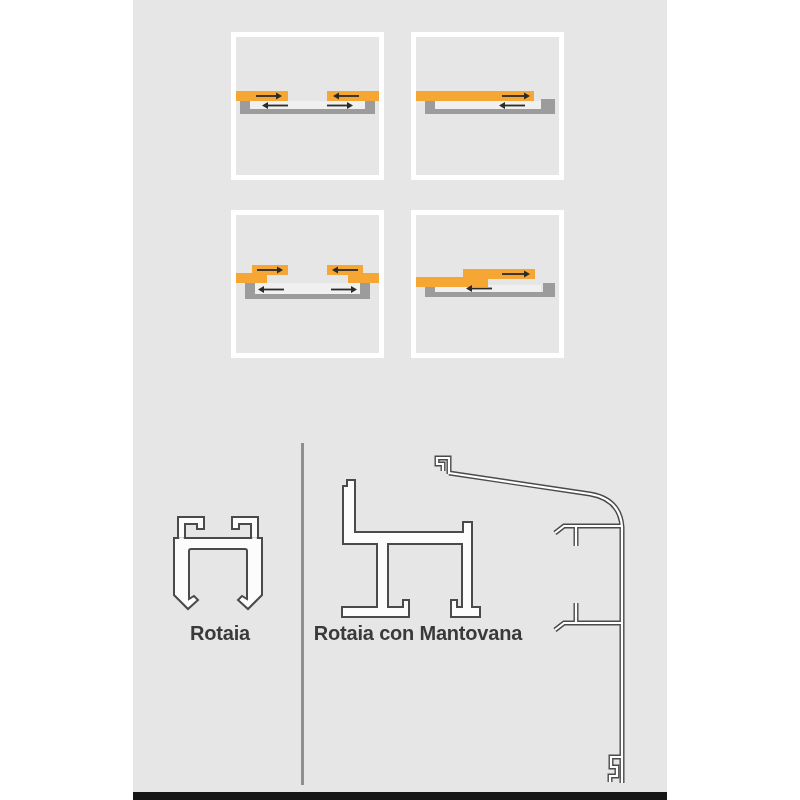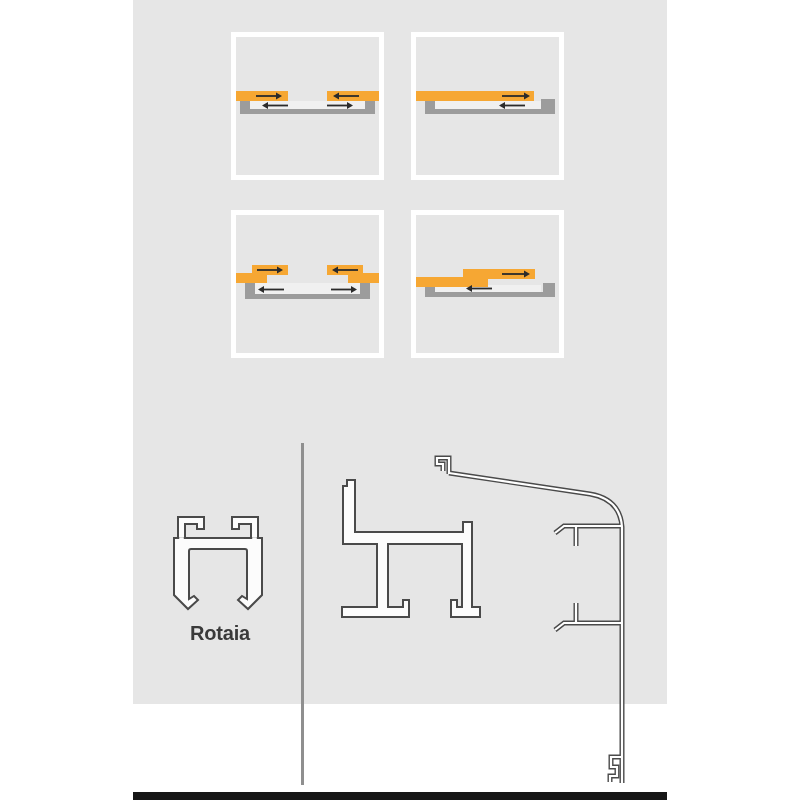--- a/index.html
+++ b/index.html
@@ -14,21 +14,21 @@
     --track:#9c9c9c;
     --light:#f0f0f0;
     --arrow:#2b2b2b;
     --outline:#4a4a4a;
     --pfill:#fcfcfc;
     --divider:#8f8f8f;
     --label:#3a3a3a;
     --bar:#161616;
   }
   .canvas{
-    position:absolute;left:133px;top:0;width:534px;height:704px;
+    position:absolute;left:133px;top:0;width:534px;height:800px;
     background:var(--canvas-bg);
   }
   .panel{
     position:absolute;width:153px;height:148px;background:#ffffff;
     box-sizing:border-box;padding:5px;
   }
   .panel .diagram{width:143px;height:138px;background:var(--canvas-bg);}
   #panel-1{left:231px;top:32px;}
   #panel-2{left:411px;top:32px;}
   #panel-3{left:231px;top:210px;}
@@ -191,16 +191,17 @@
       <path d="M19,29 V13 H7 V19 H13 V26"></path>
       <path d="M192,81 H134 L125,88"></path>
       <path d="M146,81 V101"></path>
       <path d="M192,178 H134 L125,185"></path>
       <path d="M146,178 V158"></path>
       <path d="M192,312 H181 V322 H187 V331 H180 V337"></path>
     </g>
   </svg>
 
   <div class="profile-label" id="label-rotaia" style="left:17px;">Rotaia</div>
+  <div class="profile-label" id="label-mantovana" style="left:175px;">Rotaia con Mantovana</div>
 
   <div class="footer-bar" style="left:0;"></div>
 
 </div>
 
 </body></html>

